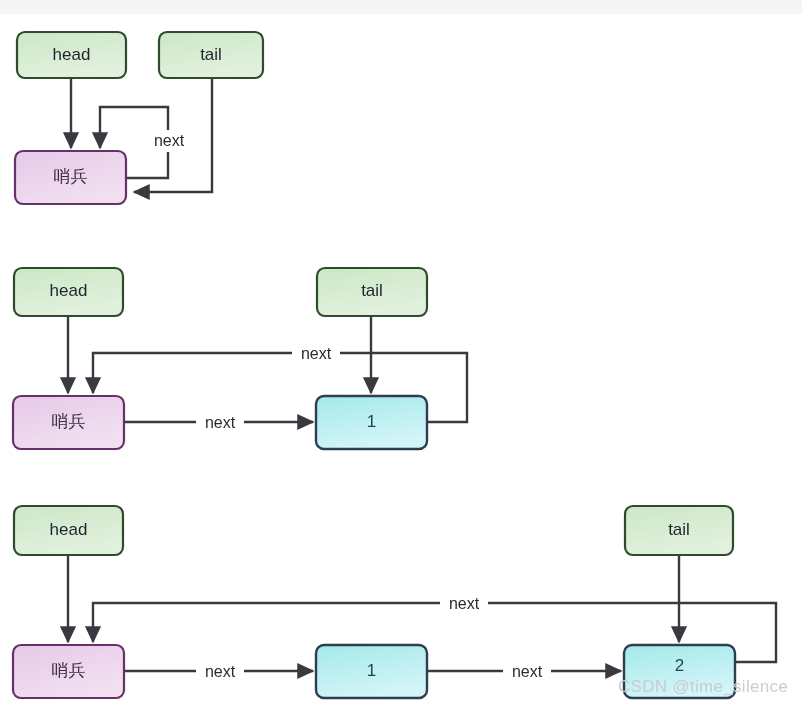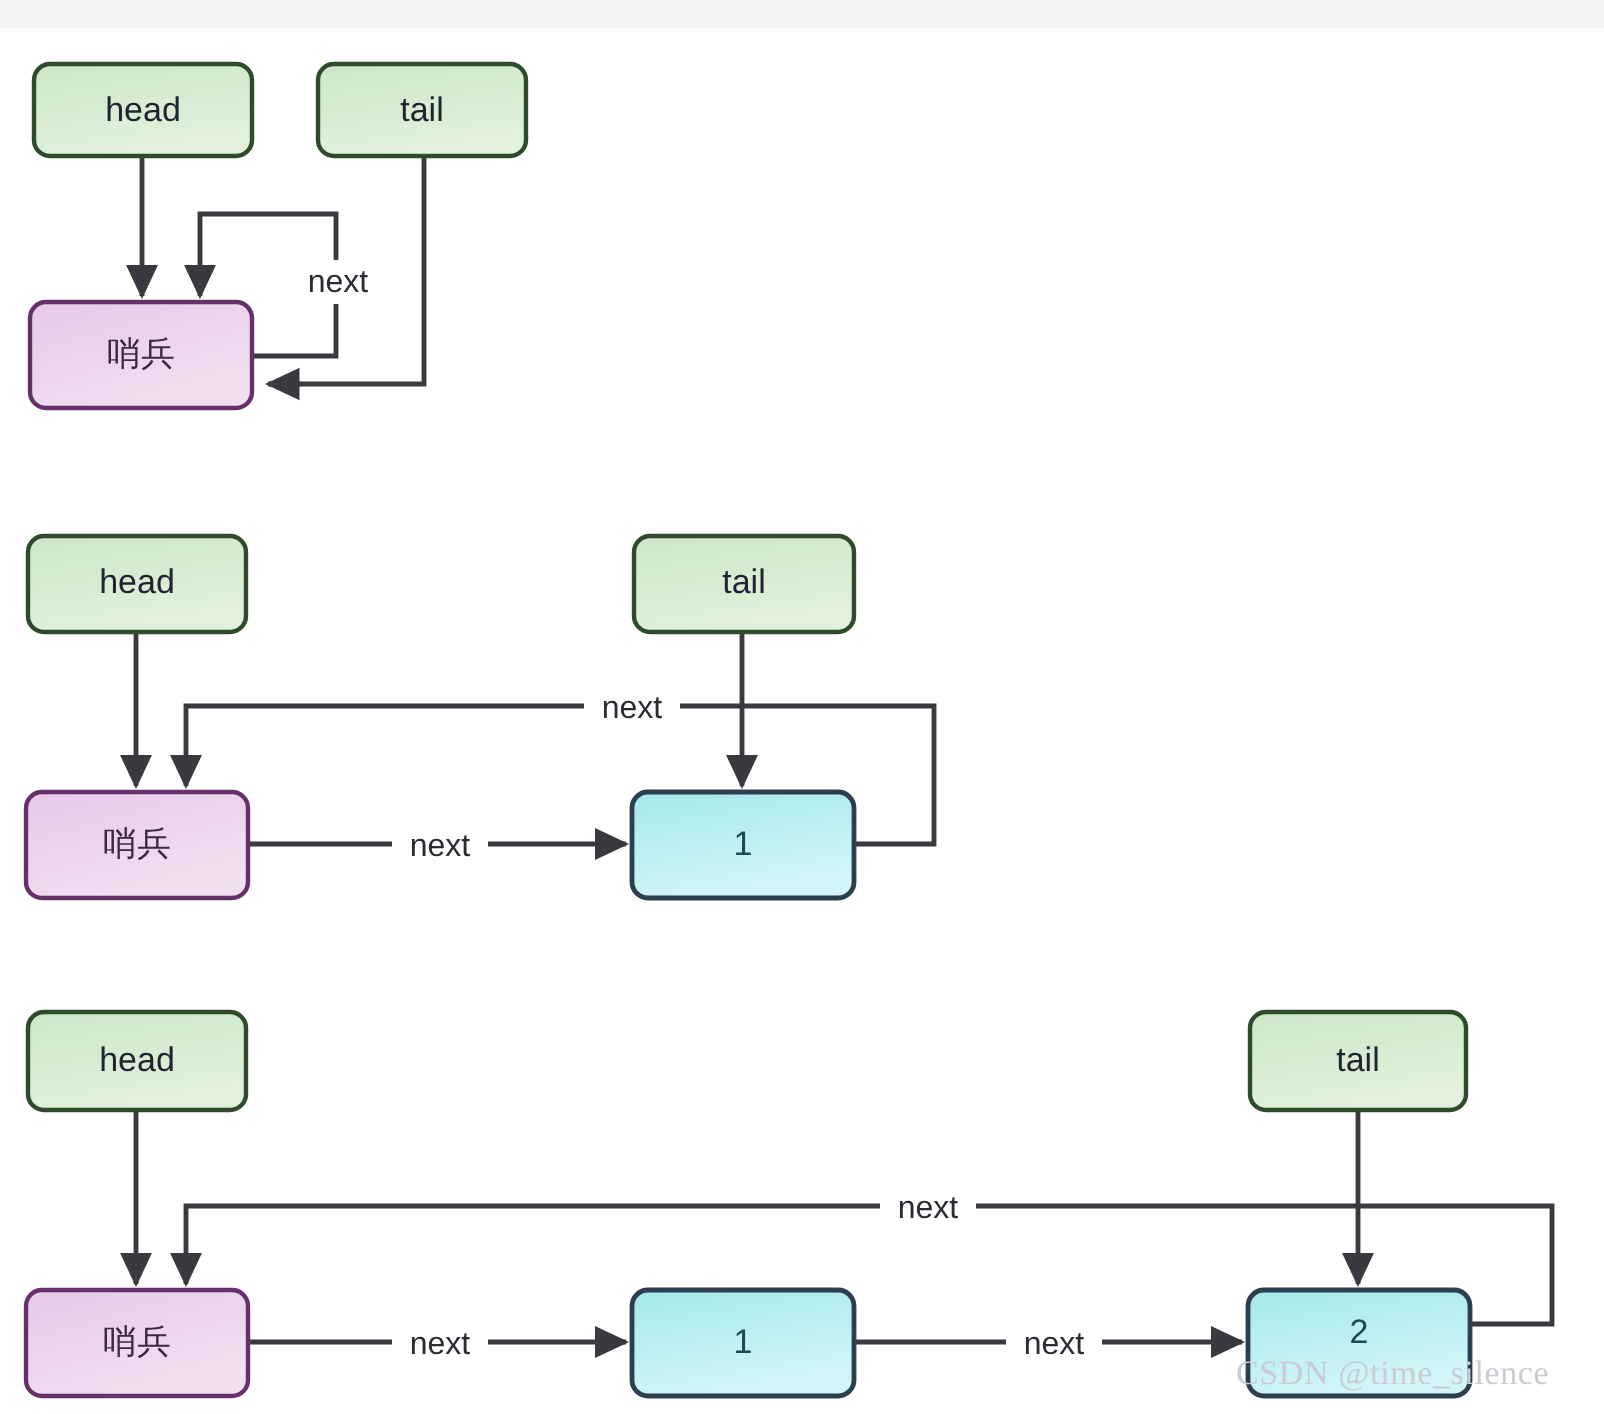--- a/index.html
+++ b/index.html
@@ -79,21 +79,21 @@
   }
   .box-blue {
     fill: url(#gradBlue);
     stroke: #2c3e50;
     stroke-width: 2.4;
   }
   .watermark {
     position: absolute;
     left: 618px;
     top: 677px;
-    font-family: Liberation Serif, serif;
+    font-family: Liberation Sans, sans-serif;
     font-size: 17px;
     color: #c9ccd1;
     letter-spacing: 0.3px;
     white-space: nowrap;
     pointer-events: none;
   }
 </style>
 </head>
 <body>
 

